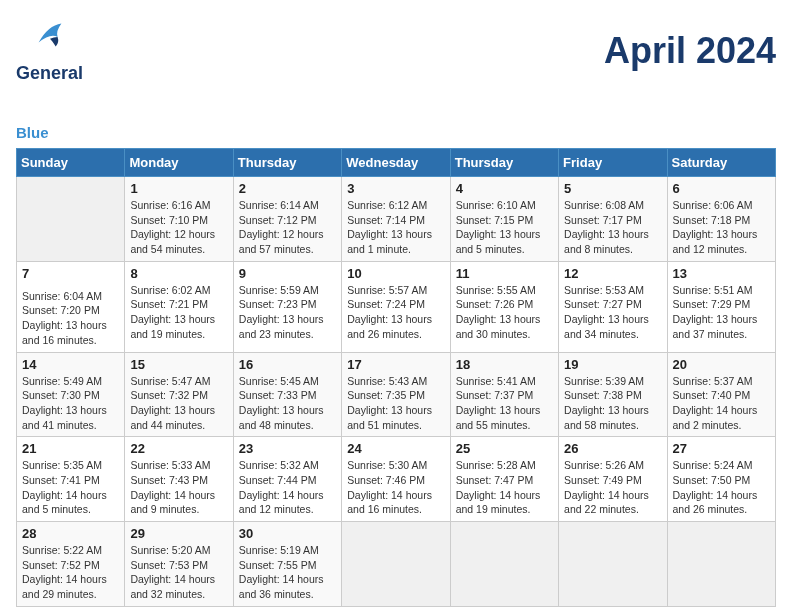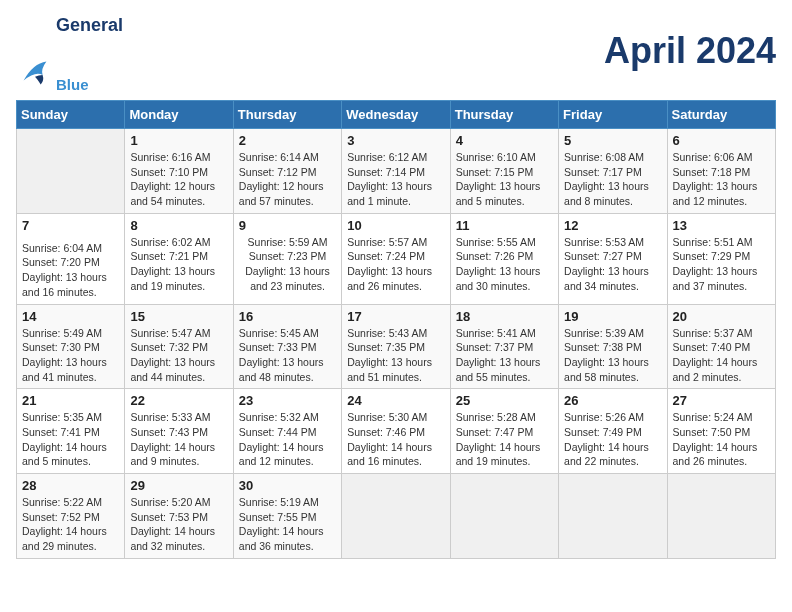--- a/index.html
+++ b/index.html
@@ -70,22 +70,23 @@
       font-size: 10.5px;
       color: #333;
       line-height: 1.4;
     }
     .empty-cell {
       background: #f0f0f0 !important;
     }
     
     .logo-wrap {
       display: flex;
-      align-items: flex-end;
-      gap: 2px;
+      align-items: center;
+      gap: 10px;
+      flex-direction: column;
     }
     .logo-icon {
       width: 38px;
       height: 38px;
     }
     .logo-label {
       display: flex;
       flex-direction: column;
       line-height: 1;
     }
@@ -191,21 +192,21 @@
         </td>
         <td>
           <span class="day-num">8</span>
           <div class="day-info" style="white-space: pre-line;">Sunrise: 6:02 AM
 Sunset: 7:21 PM
 Daylight: 13 hours
 and 19 minutes.</div>
         </td>
         <td>
           <span class="day-num">9</span>
-          <div class="day-info" style="white-space: pre-line; text-align: center;">Sunrise: 5:59 AM
+          <div class="day-info" style="white-space: pre-line;">Sunrise: 5:59 AM
 Sunset: 7:23 PM
 Daylight: 13 hours
 and 23 minutes.</div>
         </td>
         <td>
           <span class="day-num">10</span>
           <div class="day-info" style="white-space: pre-line;">Sunrise: 5:57 AM
 Sunset: 7:24 PM
 Daylight: 13 hours
 and 26 minutes.</div>

